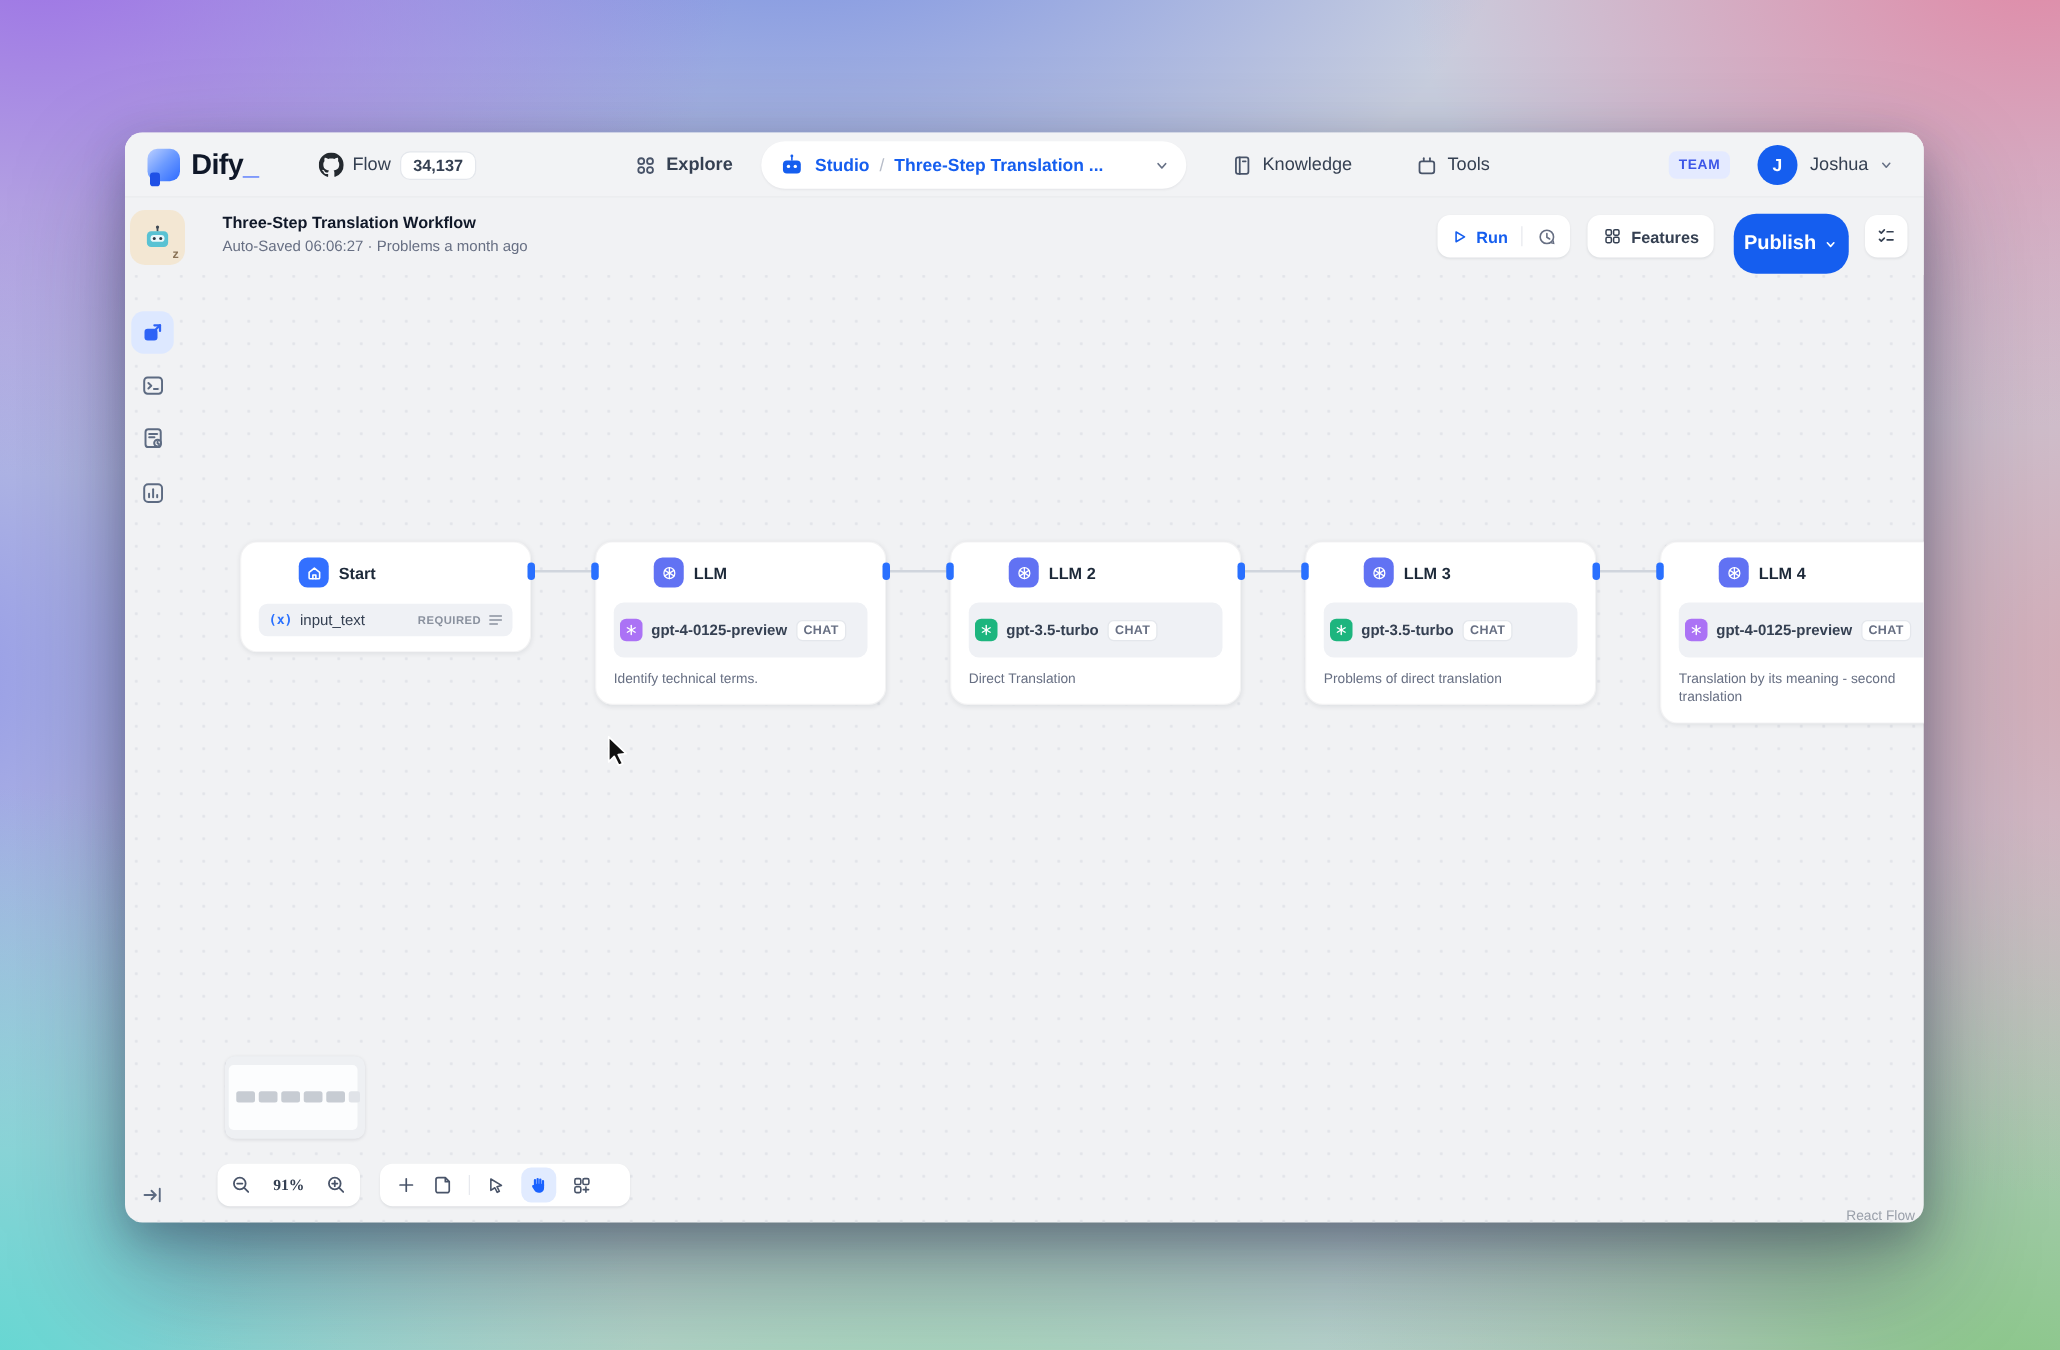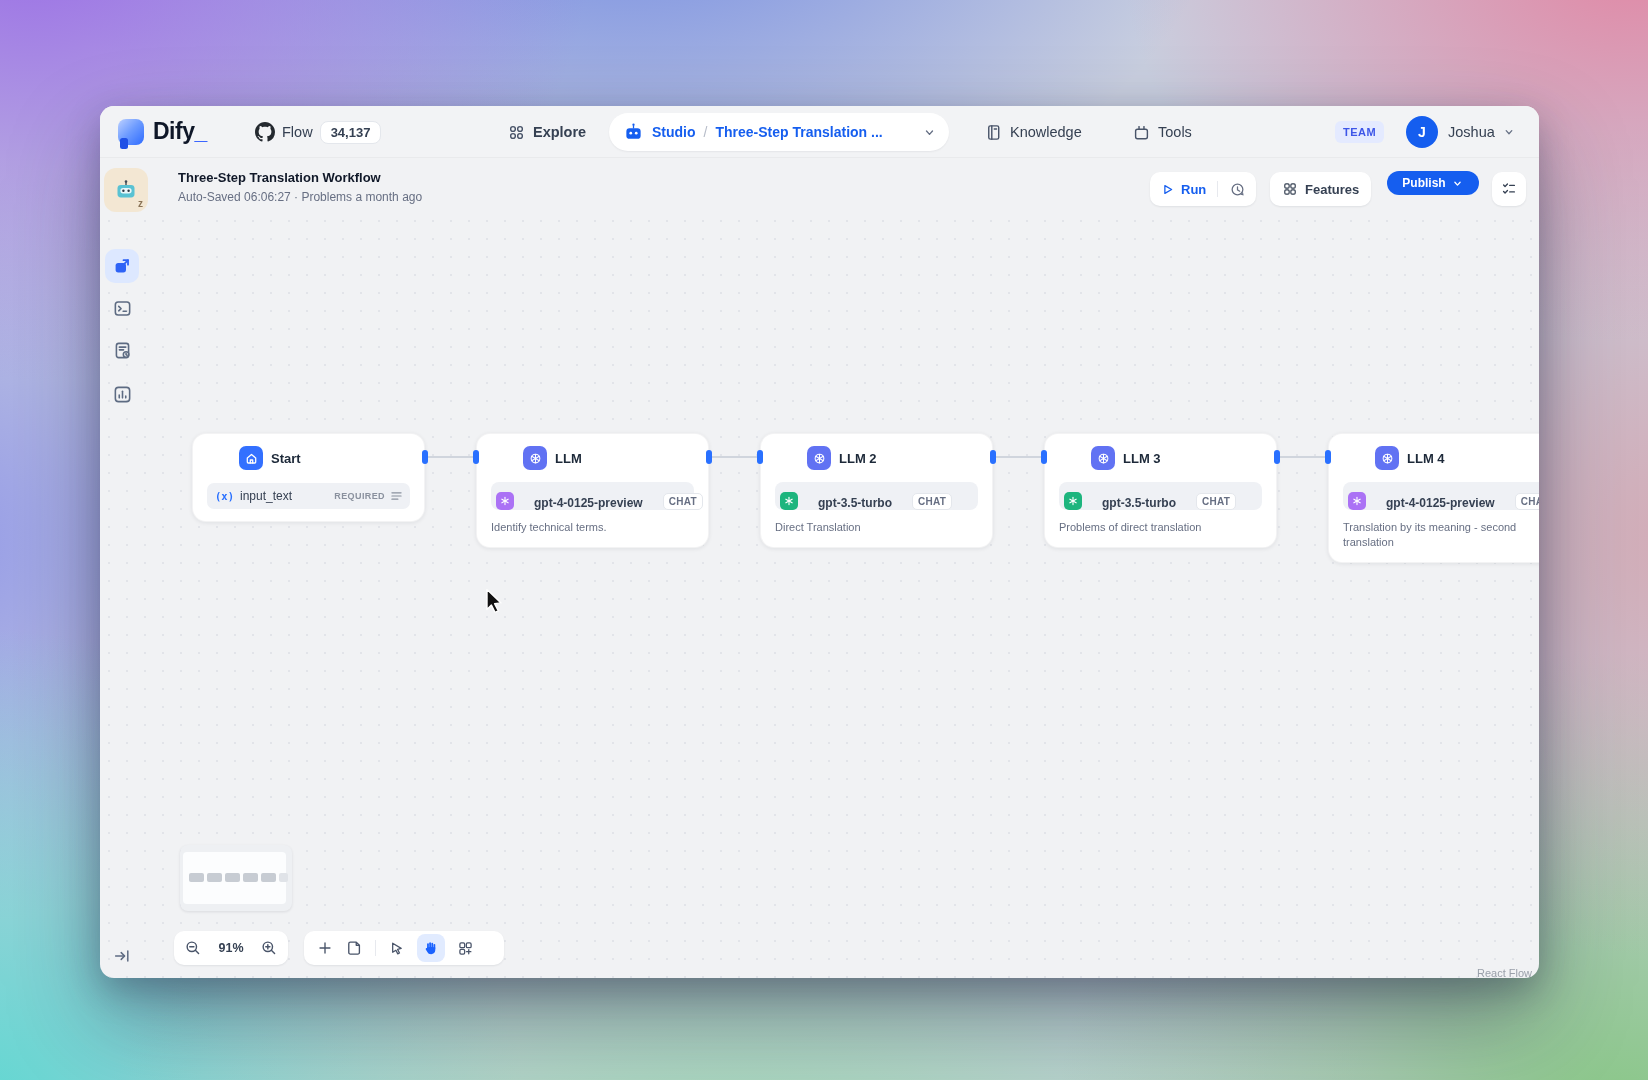--- a/index.html
+++ b/index.html
@@ -55,55 +55,55 @@
     display:flex; align-items:center; justify-content:center; position:absolute; }
   .app-tile .zz { position:absolute; right:5px; bottom:3px; font-size:10px; color:#8a7356; font-weight:700; }
   .wf-title { position:absolute; left:78px; top:12px; font-size:13px; font-weight:700; color:#101828; }
   .wf-status { position:absolute; left:78px; top:32px; font-size:12px; color:#676f83; }
   .hbtn { position:absolute; top:14px; height:34px; background:#fff; border-radius:10px; box-shadow:0 1px 2px rgba(16,24,40,.08);
     display:flex; align-items:center; }
   .run-pill { left:1050px; padding:0 10px; gap:6px; }
   .run-pill .run-label { font-size:13px; font-weight:600; color:#155eef; }
   .vdiv { width:1px; height:16px; background:#e7e9ee; margin:0 5px; }
   .features-pill { left:1170px; padding:0 12px; gap:7px; font-size:13px; font-weight:600; color:#354052; }
-  .publish-btn { position:absolute; left:1287px; top:13px; width:92px; height:24px; background:#155eef; border-radius:18px;
-    color:#fff; font-size:12px; font-weight:700; display:flex; align-items:center; justify-content:center; gap:5px; }
+  .publish-btn { position:absolute; left:1287px; top:13px; width:92px; height:48px; background:#155eef; border-radius:18px;
+    color:#fff; font-size:16px; font-weight:700; display:flex; align-items:center; justify-content:center; gap:5px; }
   .checklist-btn { left:1392px; width:34px; justify-content:center; }
   
   .rail-tile-active { position:absolute; left:5px; top:143px; width:34px; height:34px; border-radius:10px; background:#dde8ff;
     display:flex; align-items:center; justify-content:center; z-index:15; }
   .rail-icon { position:absolute; left:10px; width:24px; height:24px; display:flex; align-items:center; justify-content:center; z-index:15; }
   
   .node { position:absolute; top:327px; width:233px; background:#fff; border-radius:14px; padding:12px 14px;
     border:1px solid rgba(16,24,40,.05); box-shadow:0 1px 4px rgba(16,24,40,.08); z-index:10; }
   .node-title { display:flex; align-items:center; gap:8px;padding-left:32px; }
   .node-icon { width:24px; height:24px; border-radius:7px; display:flex; align-items:center; justify-content:center; flex:0 0 24px; }
   .node-label { font-size:13px; font-weight:700; color:#1d2939; }
-  .model-row { margin-top:12px; height:28px; background:#eff1f5; border-radius:8px; display:flex; align-items:flex-end; gap:20px; padding:0 6px 0 5px; }
+  .model-row { margin-top:12px; height:44px; background:#eff1f5; border-radius:8px; display:flex; align-items:center; gap:7px; padding:0 6px 0 5px; }
   .provider-tile { width:18px; height:18px; border-radius:5px; display:flex; align-items:center; justify-content:center; flex:0 0 18px; }
   .model-name { font-size:12px; font-weight:700; color:#354052; white-space:nowrap; }
   .chat-badge { background:#fff; border:1px solid #e4e7ec; border-radius:5px; font-size:10px; font-weight:700; color:#676f83;
     letter-spacing:.3px; padding:2px 5px; white-space:nowrap; }
   .node-desc { margin-top:10px; font-size:11px; line-height:15px; color:#676f83; }
   .var-row { margin-top:13px; height:26px; background:#eff1f5; border-radius:7px; display:flex; align-items:center; gap:6px; padding:0 8px; }
   .var-x { font-family:"DejaVu Sans Mono", monospace; font-size:10.5px; font-weight:700; color:#2970ff; }
   .var-name { font-size:12px; font-weight:500; color:#354052; flex:1; }
   .req-badge { font-size:9px; font-weight:600; letter-spacing:.4px; color:#8a919e; }
   .edge { position:absolute; top:350px; height:2px; background:#d0d5dd; z-index:5; }
   .handle { position:absolute; top:344px; width:6px; height:14px; border-radius:3px; background:#2970ff; z-index:11; }
   
   .minimap { position:absolute; left:80px; top:739px; width:112px; height:66px; background:#eef0f3; border-radius:8px;
     box-shadow:0 1px 3px rgba(16,24,40,.1); z-index:18; }
   .minimap .viewport { position:absolute; left:3px; top:7px; width:103px; height:52px; background:#fcfdfe; border-radius:4px; }
   .minimap .bars { position:absolute; left:9px; top:28px; display:flex; gap:3px; }
   .minimap .bar { width:15px; height:9px; border-radius:2px; background:#c7ccd3; }
   .minimap .bar.light { width:9px; background:#e0e3e8; }
   .toolbar-pill { position:absolute; top:825px; height:34px; background:#fff; border-radius:10px; box-shadow:0 1px 2px rgba(16,24,40,.08);
     display:flex; align-items:center; z-index:18; }
-  .zoom-pill { left:74px; width:114px; justify-content:space-between; padding:0 10px; }
+  .zoom-pill { left:74px; width:114px; justify-content:space-between; padding:0 10px;font-family:Liberation Serif, serif; }
   .zoom-label { font-size:12.5px; font-weight:600; color:#354052; }
   .tools-pill { left:204px; width:200px; gap:12px; padding:0 13px; }
   .hand-tile { width:28px; height:28px; border-radius:8px; background:#e1ebff; display:flex; align-items:center; justify-content:center; }
   .rf-mark { position:absolute; right:7px; bottom:-1px; font-size:11px; color:#9aa0aa; z-index:18; }
   .cursor { position:absolute; left:484px; top:588px; z-index:50; }
   .ibtn { display:flex; align-items:center; justify-content:center; }
   svg { display:block; }
 </style>
 </head>
 <body>

